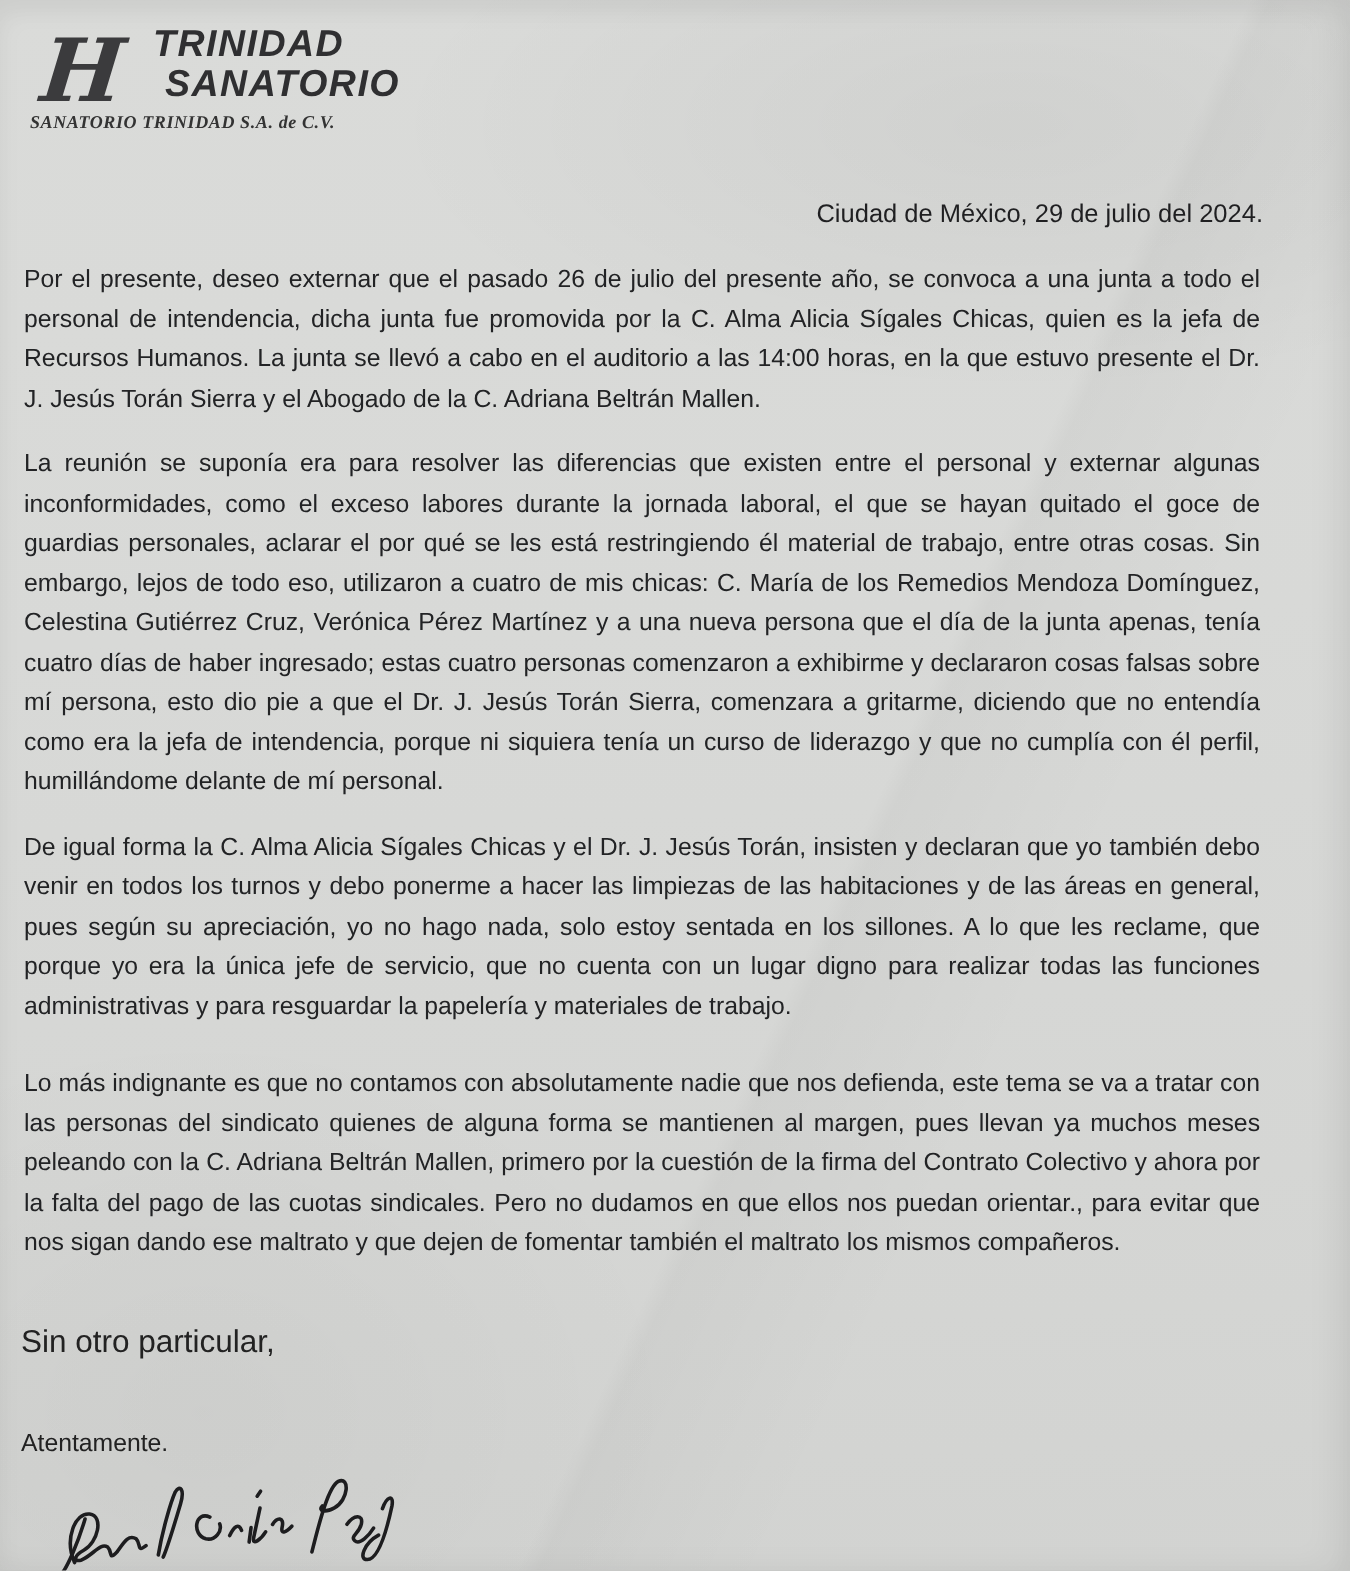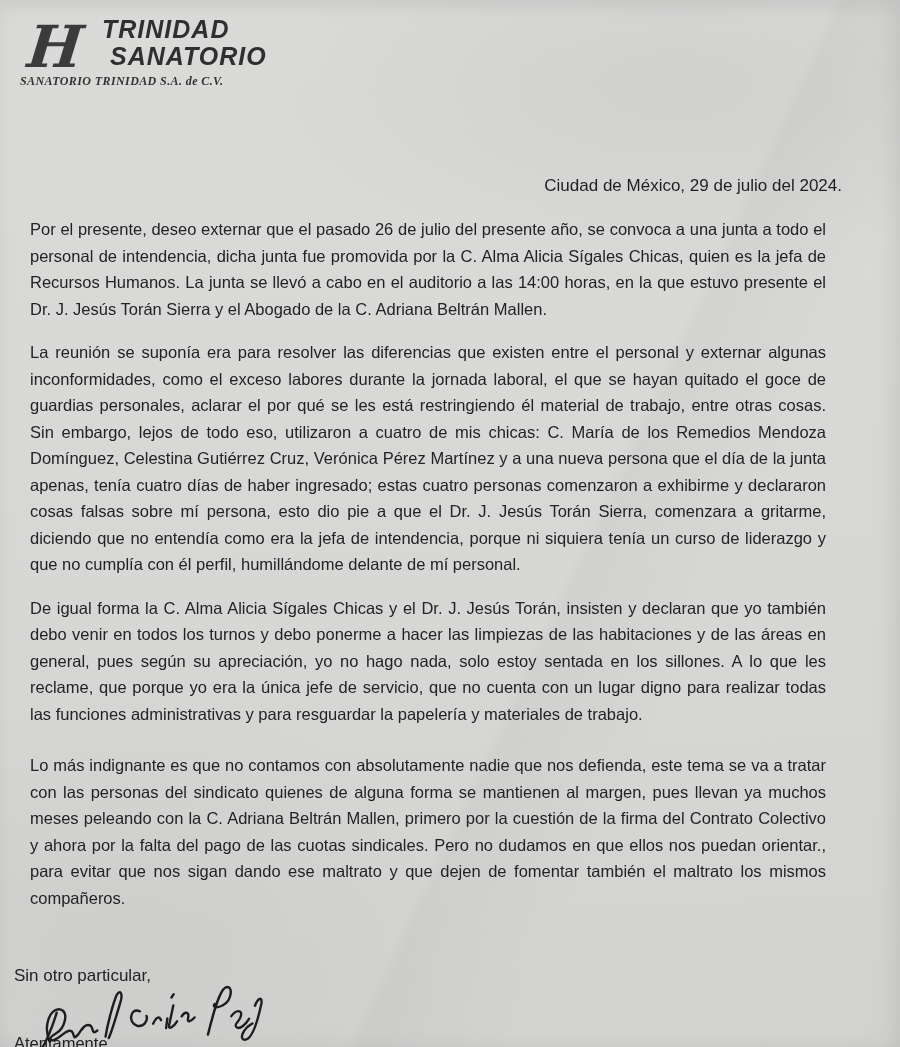--- a/index.html
+++ b/index.html
@@ -37,31 +37,31 @@
     white-space:nowrap;
   }
   .logo-text .l2{margin-left:8px;}
   .logo-sub{
     position:absolute;left:6px;top:60px;
     font-style:italic;font-weight:bold;color:#333;
     font-size:12px;letter-spacing:0.4px;white-space:nowrap;font-family:Liberation Serif, serif;
   }
   
   .dateline{
-    margin-top:73px;text-align:right;
+    margin-top:30px;text-align:right;
     font-size:17px;line-height:26px;color:#1f1f21;
   }
   .salutation{margin-top:18px;font-size:16.5px;line-height:26px;color:#1f1f21;}
   .para{
-    margin:16px;margin-top:17px;
+    margin:2px;margin-top:17px;
     font-size:16.5px;line-height:26.5px;color:#222325;
     text-align:justify;
   }
   .para.p4{margin-top:25px;}
-  .closing{margin-top:52px;font-size:17px;line-height:26px;}
+  .closing{margin-top:40px;font-size:21px;line-height:26px;}
   .farewell{margin-top:41px;font-size:16.5px;line-height:26px;}
   .signature{
     position:absolute;left:6px;top:982px;width:300px;height:64px;
     transform:rotate(-2deg);
   }
   .signature svg{width:100%;height:100%;}
 </style>
 </head>
 <body>
 

